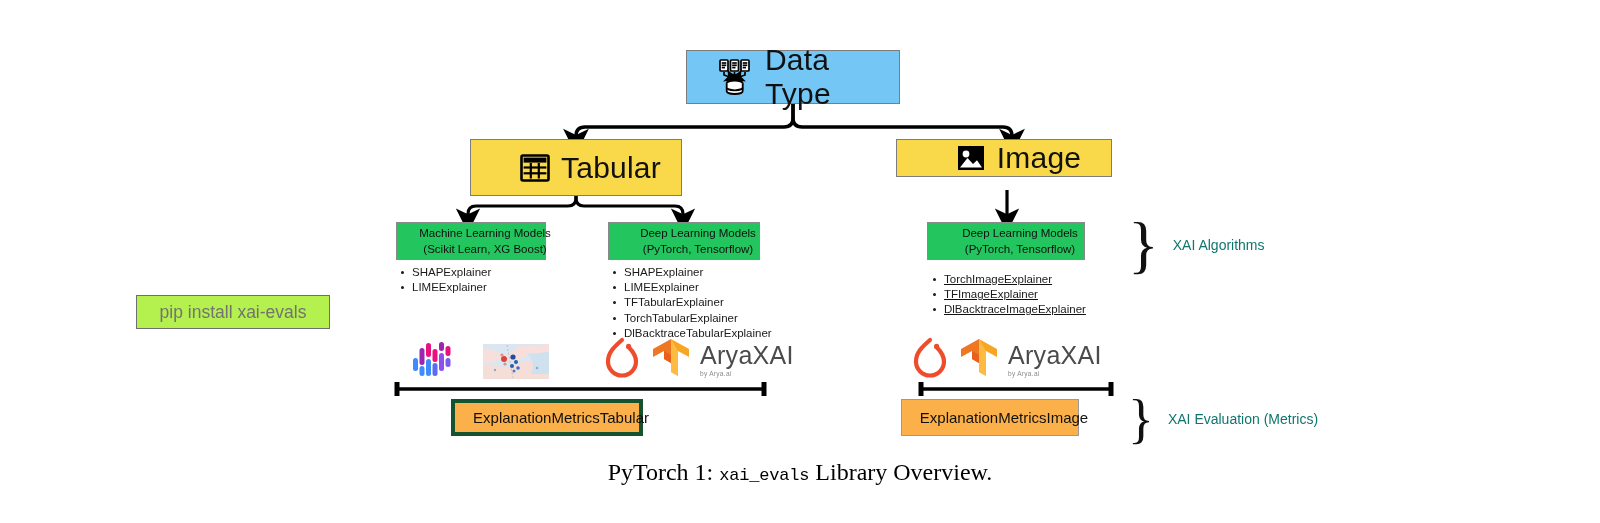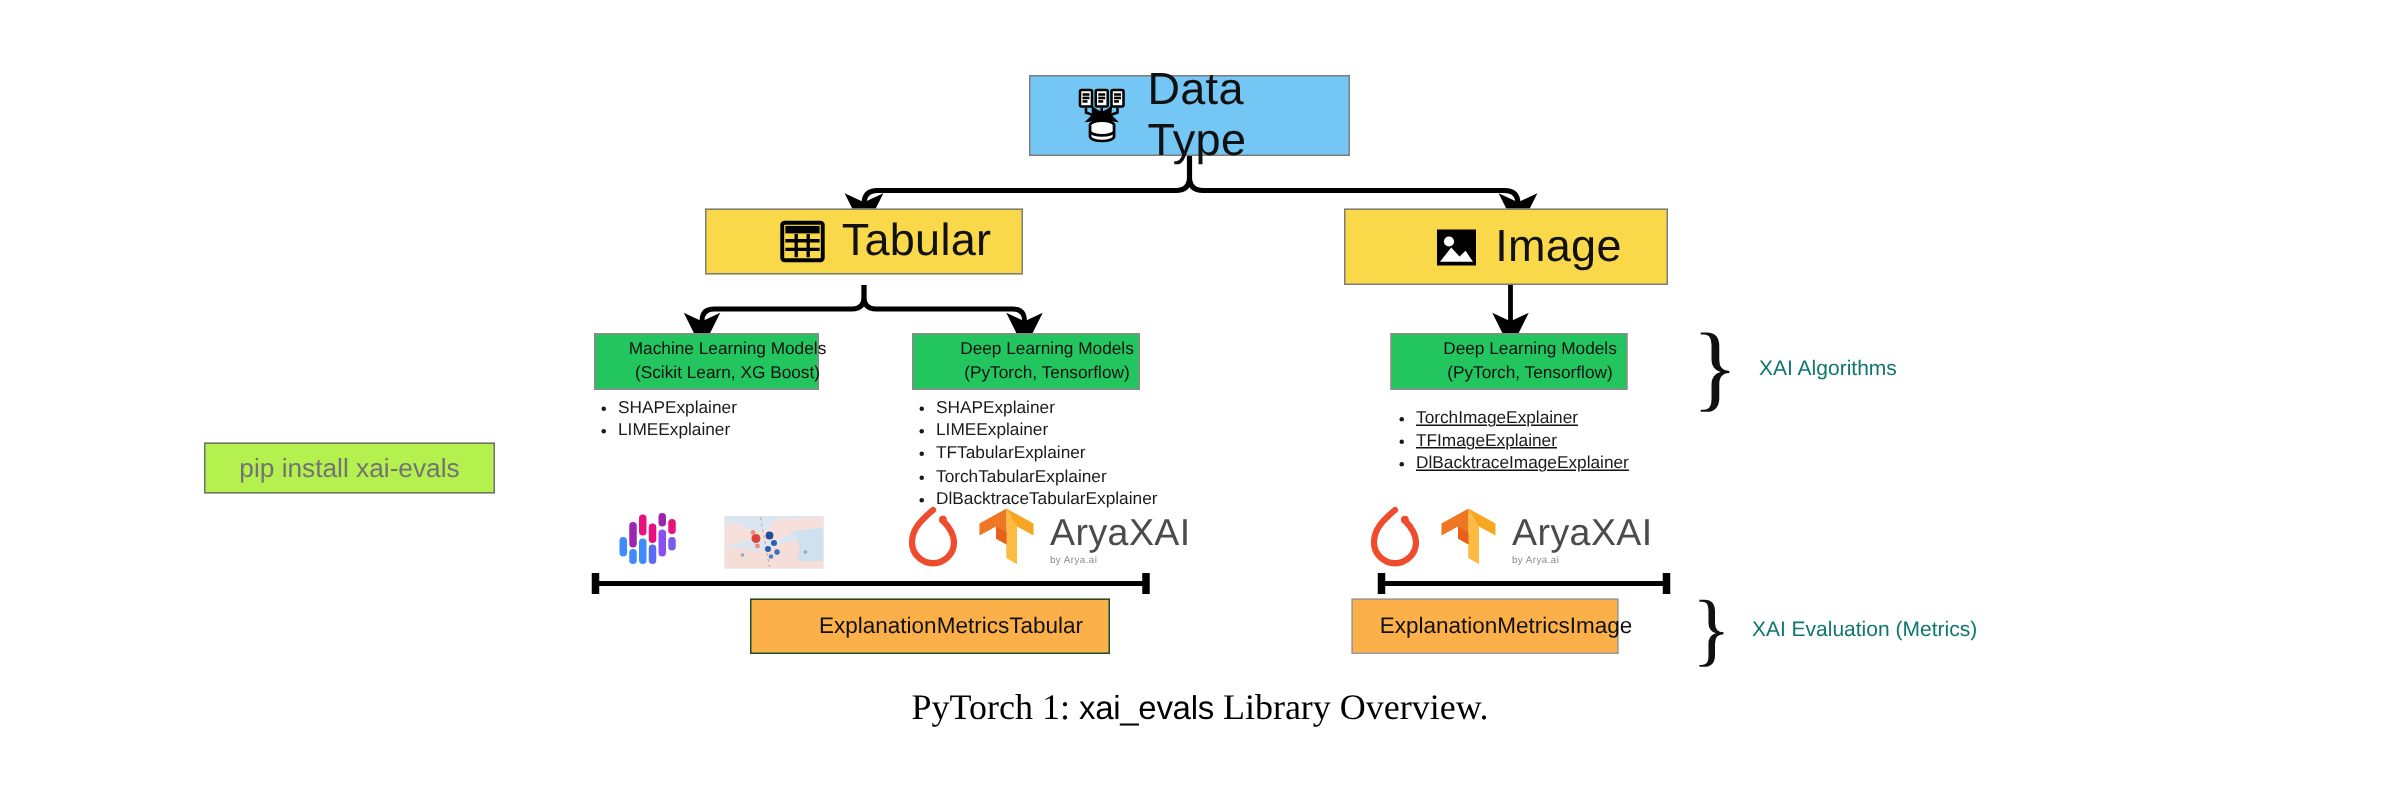--- a/index.html
+++ b/index.html
@@ -33,21 +33,21 @@
 
   
   .logo-word{font-family:"DejaVu Sans Mono",monospace;font-weight:700;font-size:30px;letter-spacing:1.5px;
              color:#000;border-bottom:4px solid #000;padding-bottom:1px;line-height:1;transform:scaleX(1.04);}
   .logo-tag{font-family:"DejaVu Sans Mono",monospace;font-weight:700;font-size:10px;letter-spacing:1.1px;color:#111;margin-top:5px;white-space:nowrap;}
   .pip-box{background:#b4f04e;border:1px solid #6f6f6f;display:flex;align-items:center;justify-content:center;
            font-size:17.5px;color:#737373;white-space:nowrap;}
 
   
   .caption{font-family:"Liberation Serif",serif;font-size:24px;color:#000;white-space:nowrap;}
-  .caption .mono{font-family:Liberation Sans, sans-serif;font-size:22px;letter-spacing:-0.2px;}
+  .caption .mono{font-family:Liberation Mono, monospace;font-size:17px;letter-spacing:-0.2px;}
 
   
   svg{display:block;overflow:visible;}
   .lib-logo{display:flex;align-items:center;}
 </style>
 </head>
 <body>
 
 <div class="stage">
 
@@ -104,37 +104,37 @@
         <g fill="#fff" stroke="#000" stroke-width="1.8">
           <ellipse cx="19.7" cy="26.5" rx="8" ry="3"></ellipse>
           <path d="M11.7,26.5 L11.7,34 A8,3 0 0 0 27.7,34 L27.7,26.5"></path>
           <path d="M11.7,30.3 A8,3 0 0 0 27.7,30.3"></path>
         </g>
       </svg>
     </span>
     <span class="big-label">Data Type</span>
   </div>
 
-  <div class="abs node node-level2" style="left:470px;top:139px;width:212px;height:44px;">
+  <div class="abs node node-level2" style="left:470px;top:139px;width:212px;height:57px;">
     <span>
       <svg width="32" height="32" viewBox="0 0 32 32">
         <rect x="2.5" y="3.5" width="27" height="25" rx="1.5" fill="none" stroke="#000" stroke-width="2.6"></rect>
         <rect x="4.6" y="5.6" width="22.8" height="5" fill="#000"></rect>
         <g stroke="#000" stroke-width="2.2">
           <line x1="4.6" y1="15.5" x2="27.4" y2="15.5"></line>
           <line x1="4.6" y1="21.3" x2="27.4" y2="21.3"></line>
           <line x1="11.8" y1="11" x2="11.8" y2="26.5"></line>
           <line x1="19.8" y1="11" x2="19.8" y2="26.5"></line>
         </g>
       </svg>
     </span>
     <span class="big-label">Tabular</span>
   </div>
 
-  <div class="abs node node-level2" style="left:896px;top:139px;width:216px;height:51px;">
+  <div class="abs node node-level2" style="left:896px;top:139px;width:216px;height:38px;">
     <span>
       <svg width="32" height="32" viewBox="0 0 32 32">
         <rect x="3" y="4" width="26" height="24" fill="#000"></rect>
         <circle cx="11" cy="12" r="3.4" fill="#fff"></circle>
         <path d="M5,25.5 L12.5,16 L18,22 L22,18.2 L27,25.5 Z" fill="#fff"></path>
       </svg>
     </span>
     <span class="big-label">Image</span>
   </div>
 
@@ -247,21 +247,21 @@
       <path d="M22,3 L22,36 L29,40 L29,15 Z" fill="#ffc14d" opacity="0.75"></path>
       <path d="M15,15 L15,23 L22,27 L22,19 Z" fill="#e8601c"></path>
     </svg>
   </div>
 
   <div class="abs" style="left:1008px;top:343px;">
     <div style="font-size:25px;color:#4b4b4b;letter-spacing:.3px;line-height:1;">AryaXAI</div>
     <div style="font-size:6.5px;color:#8a8a8a;margin-top:2px;letter-spacing:.3px;">by Arya.ai</div>
   </div>
 
-  <div class="abs node node-orange" style="left:500px;top:399px;width:240px;height:37px;border:1px solid #14532d;">
+  <div class="abs node node-orange" style="left:451px;top:399px;width:192px;height:37px;border:4px solid #14532d;">
     <span class="orange-label">ExplanationMetricsTabular</span>
   </div>
 
   <div class="abs node node-orange" style="left:901px;top:399px;width:178px;height:37px;border:1px solid #9a9a9a;">
     <span class="orange-label">ExplanationMetricsImage</span>
   </div>
 
   <div class="abs" style="left:1128px;top:213px;display:flex;align-items:center;gap:14px;">
     <span class="brace">}</span>
     <span class="ann-label">XAI Algorithms</span>

